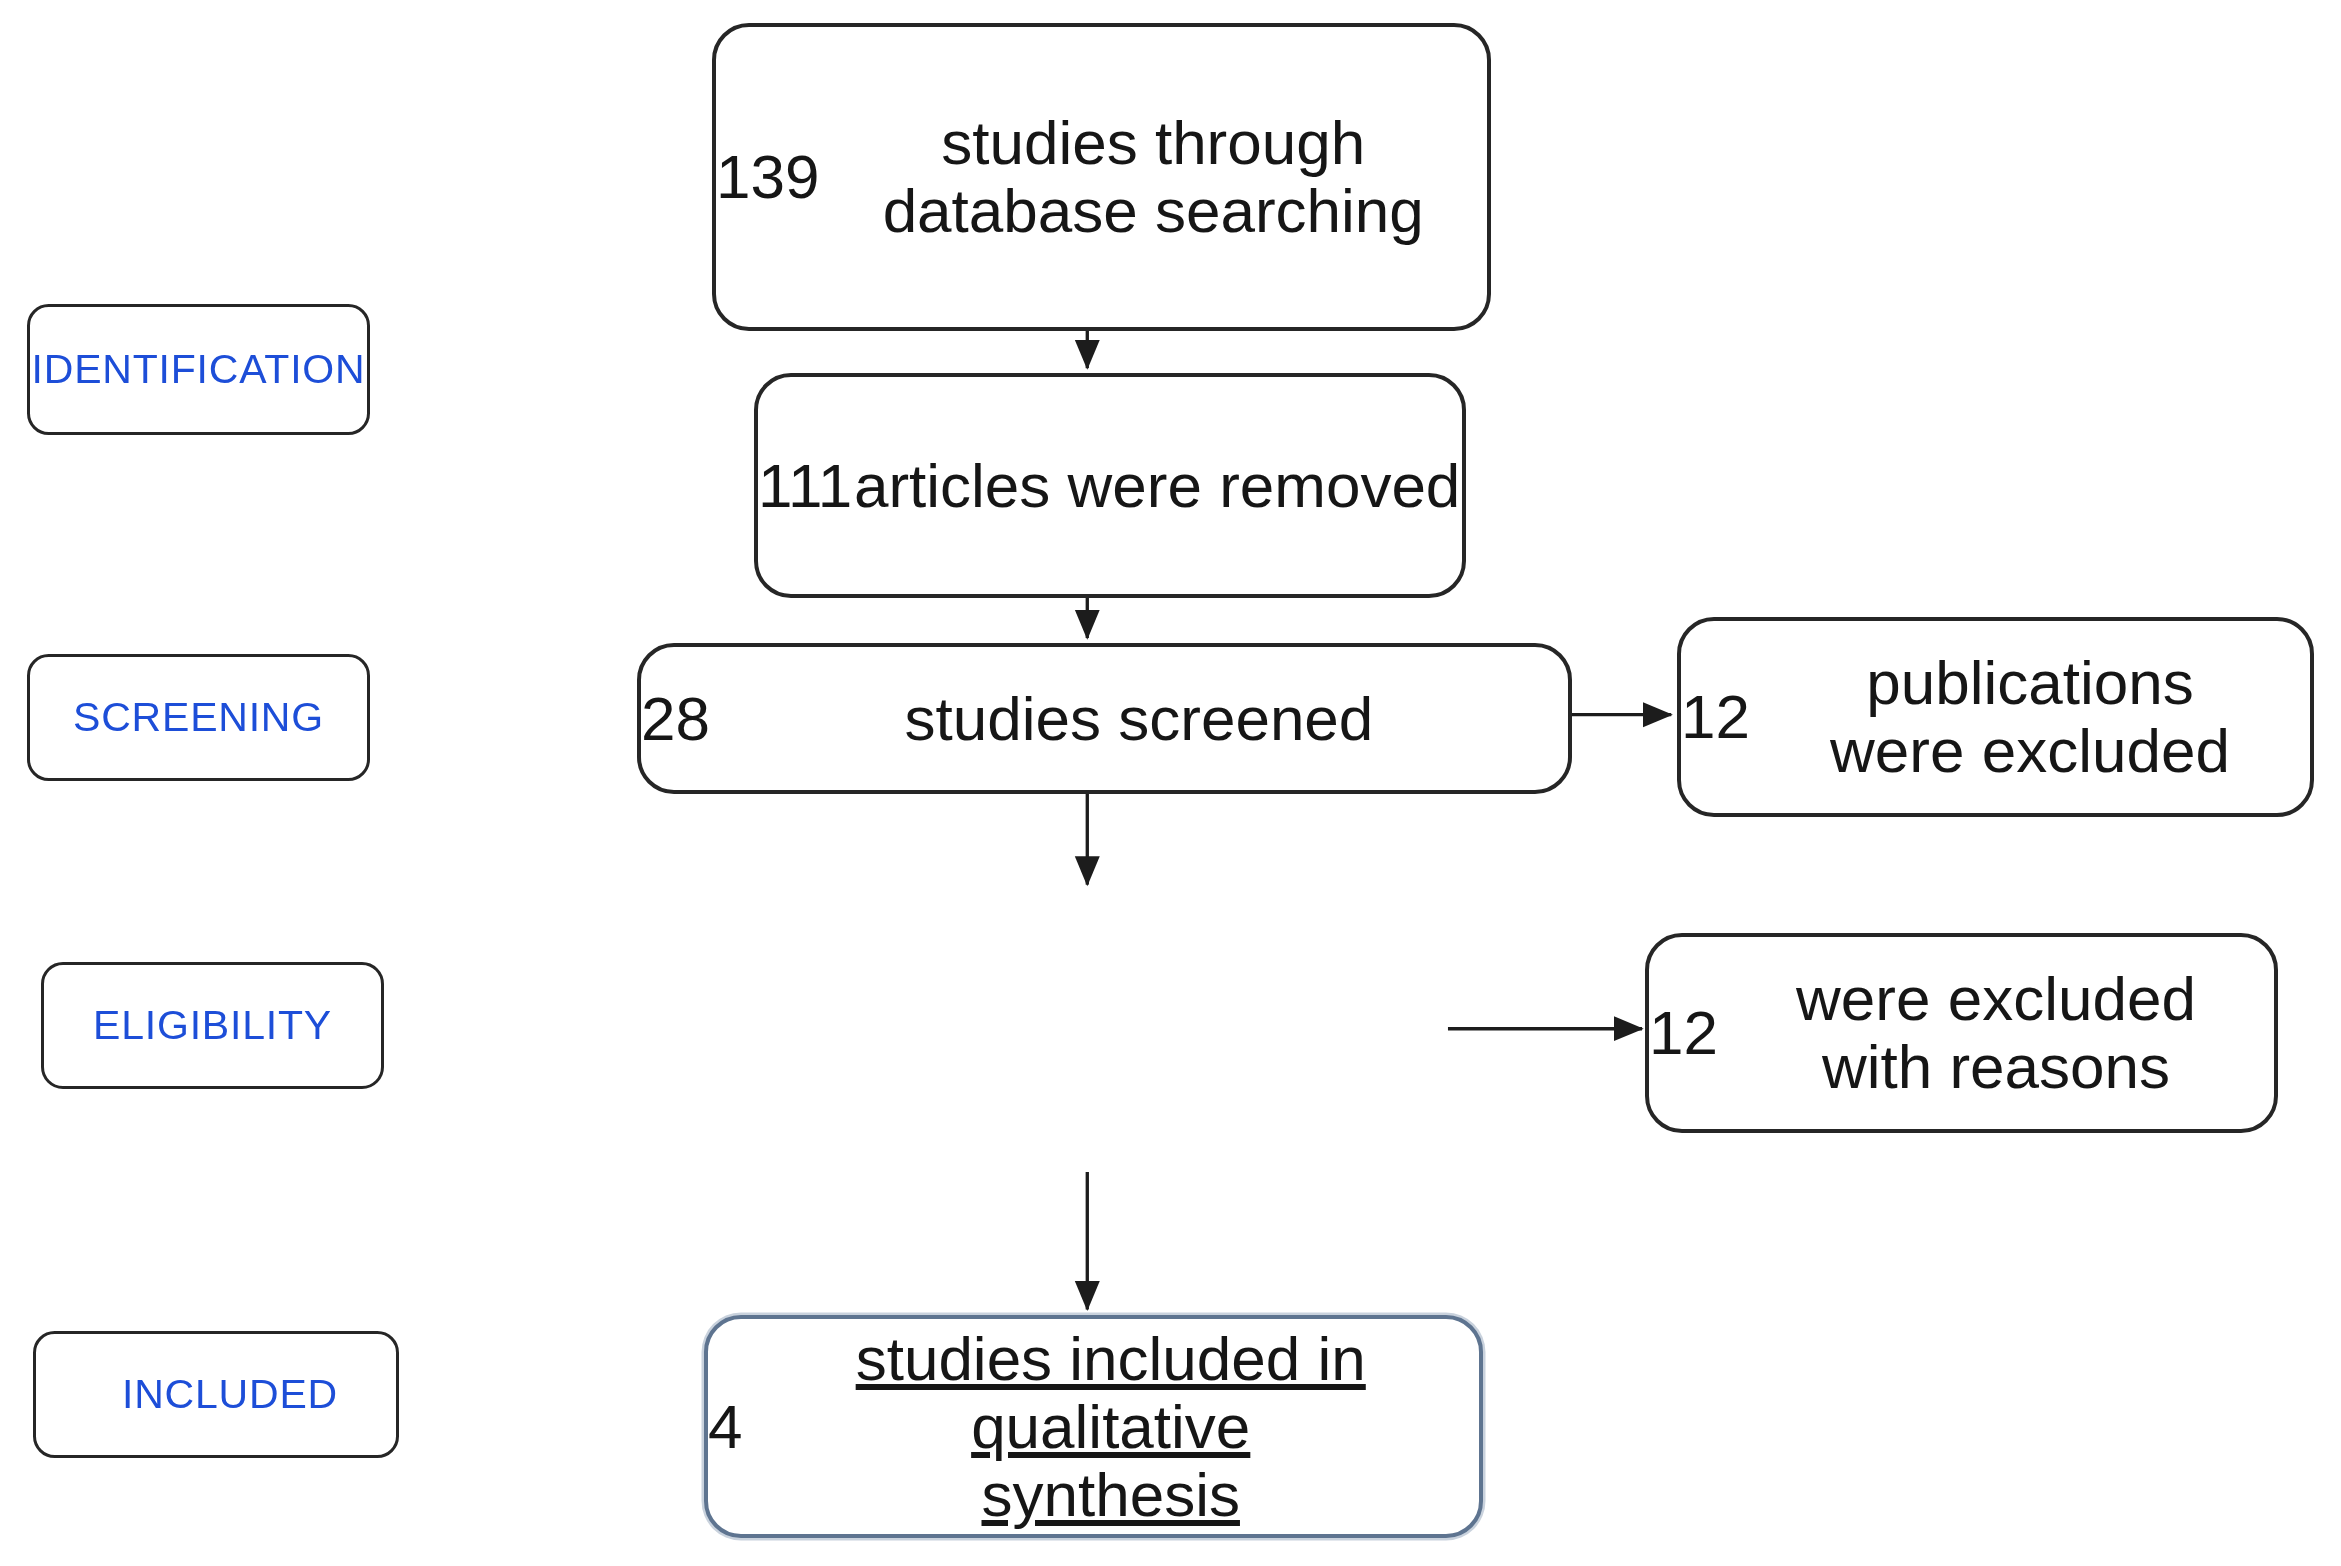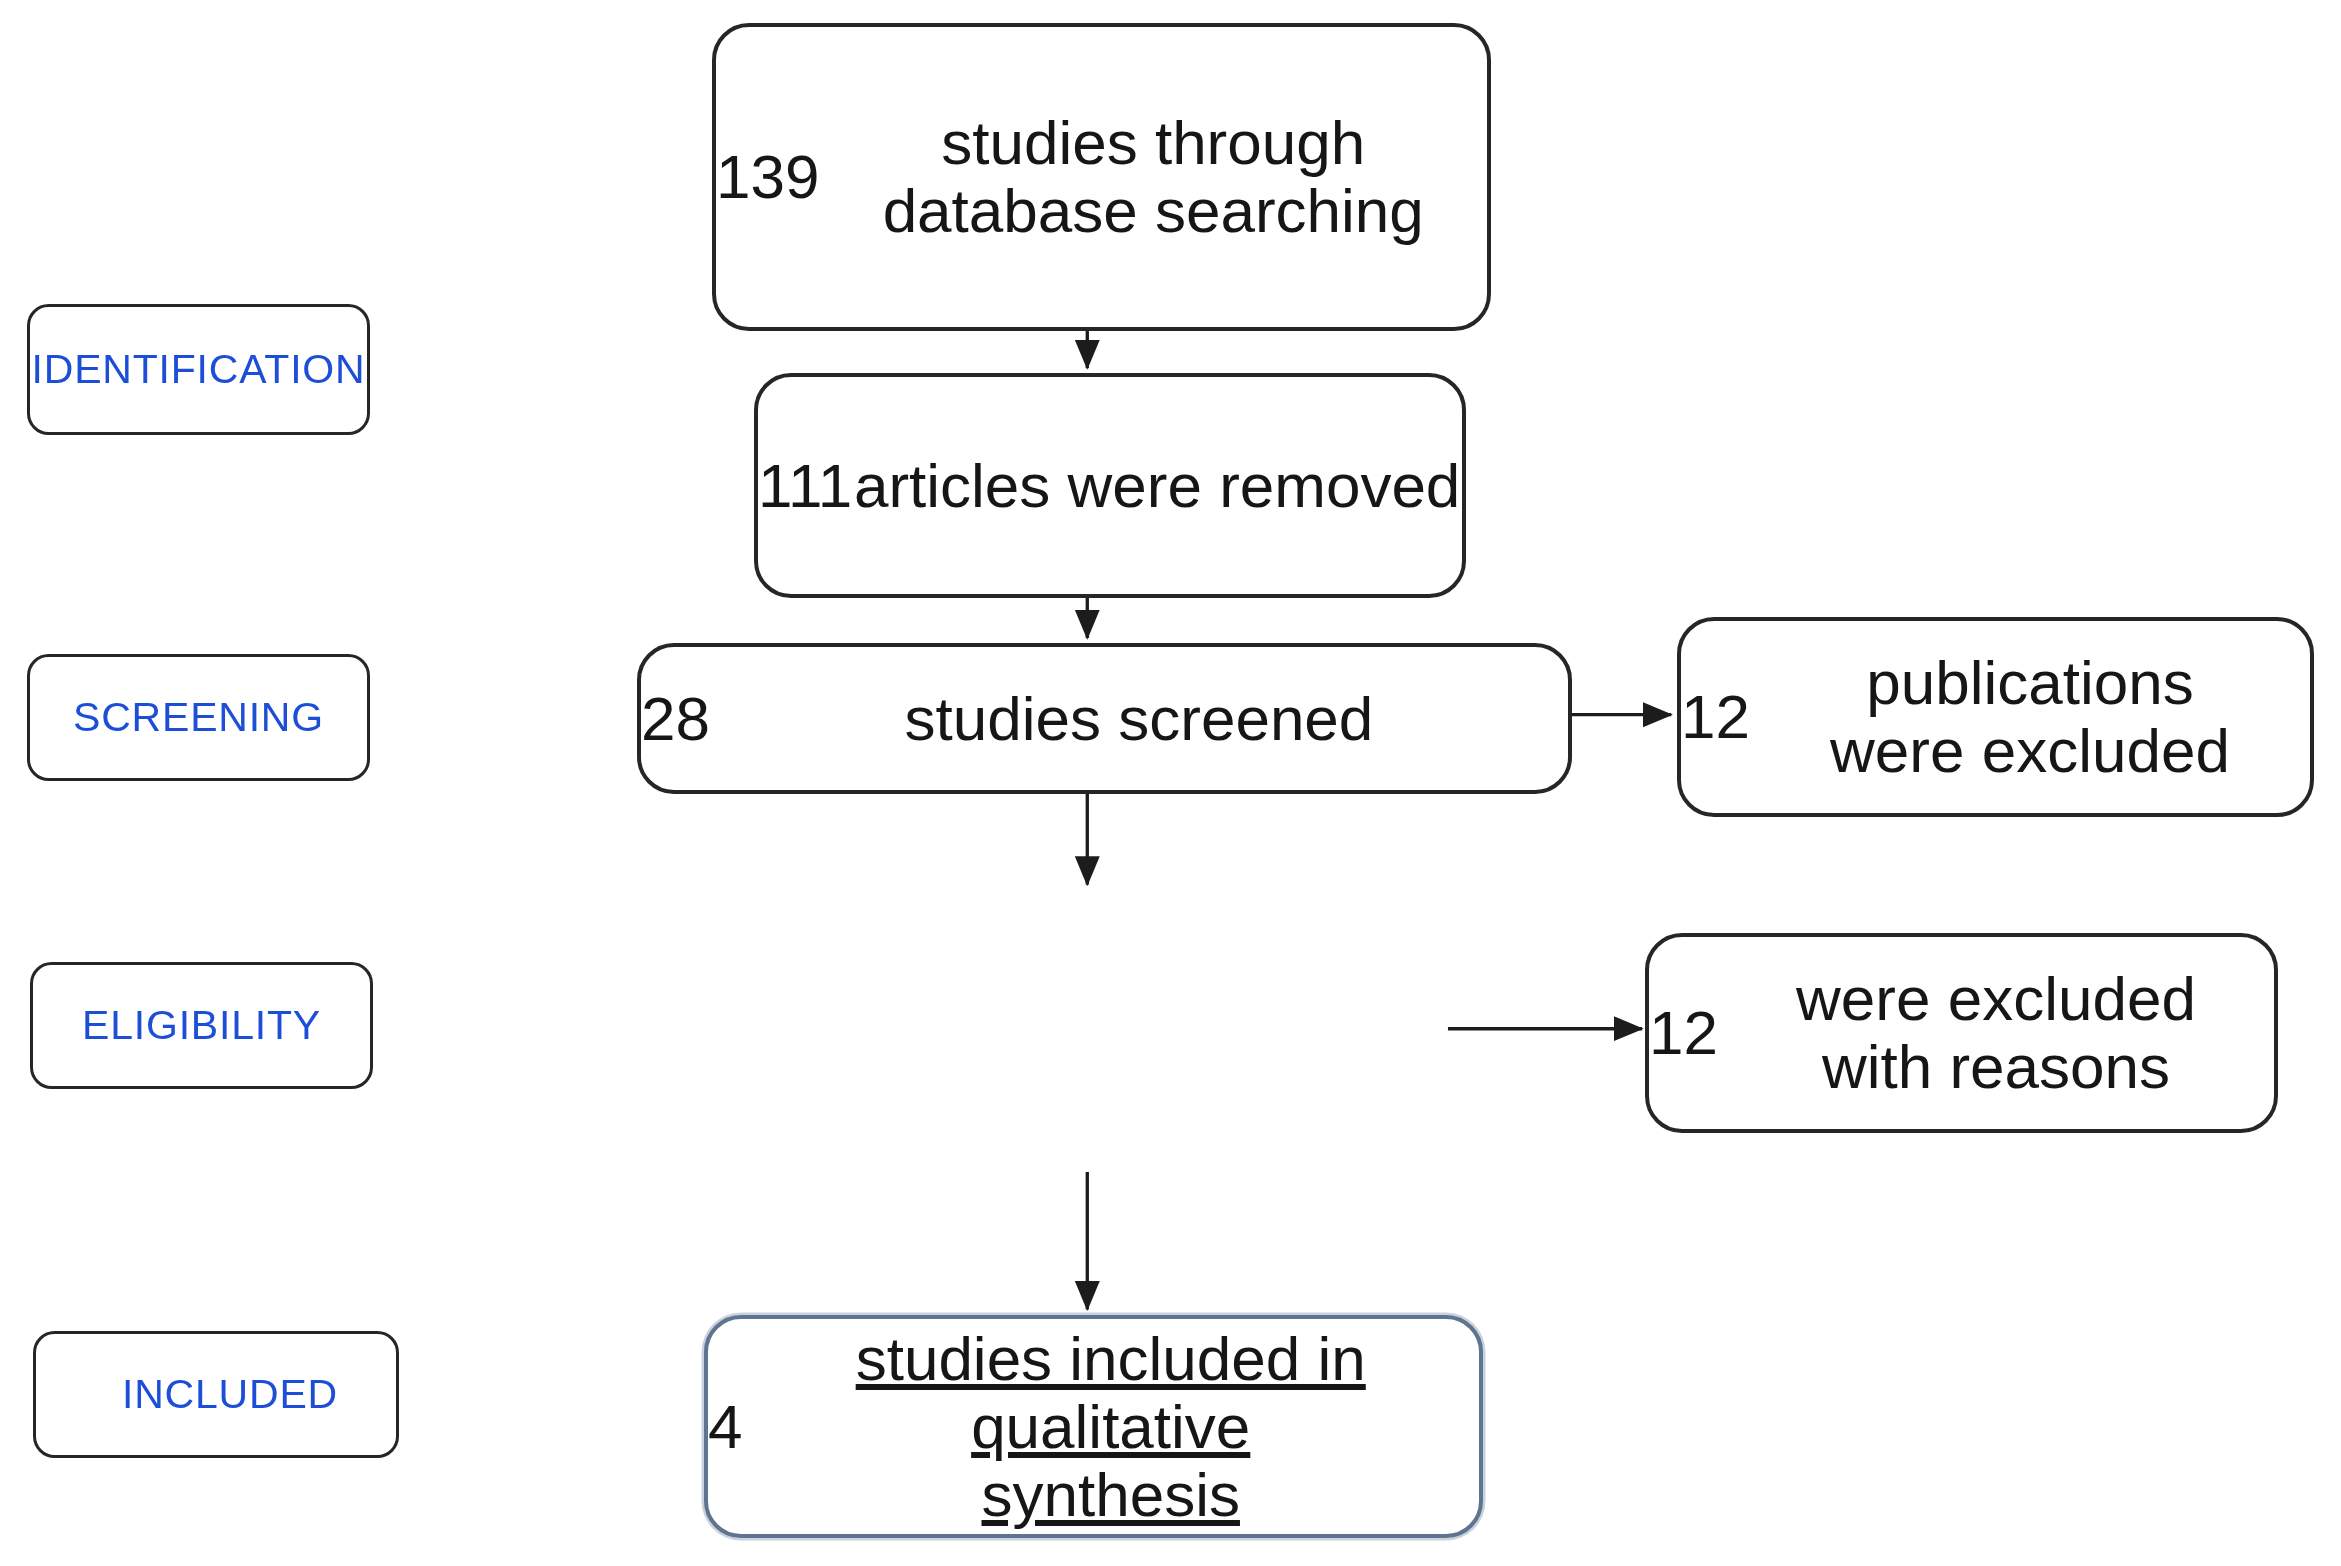--- a/index.html
+++ b/index.html
@@ -82,21 +82,21 @@
     <line x1="1738" y1="1235" x2="1971" y2="1235" marker-end="url(#ah)"></line>
     <line x1="1305" y1="1407" x2="1305" y2="1572" marker-end="url(#ah)"></line>
   </svg>
 
   <div class="stage" style="left:27px; top:304px; width:337px; height:125px;">
     <span>IDENTIFICATION</span>
   </div>
   <div class="stage" style="left:27px; top:654px; width:337px; height:121px;">
     <span>SCREENING</span>
   </div>
-  <div class="stage" style="left:30px; top:962px; width:337px; height:121px;">
+  <div class="stage" style="left:41px; top:962px; width:337px; height:121px;border-radius:22px;">
     <span>ELIGIBILITY</span>
   </div>
   <div class="stage" style="left:33px; top:1331px; width:332px; height:121px;padding-left:28px;">
     <span>INCLUDED</span>
   </div>
 
   <div class="node" style="left:712px; top:23px; width:771px; height:300px;">
     <span class="count">139</span>
     <span class="label w1">studies through database searching</span>
   </div>

